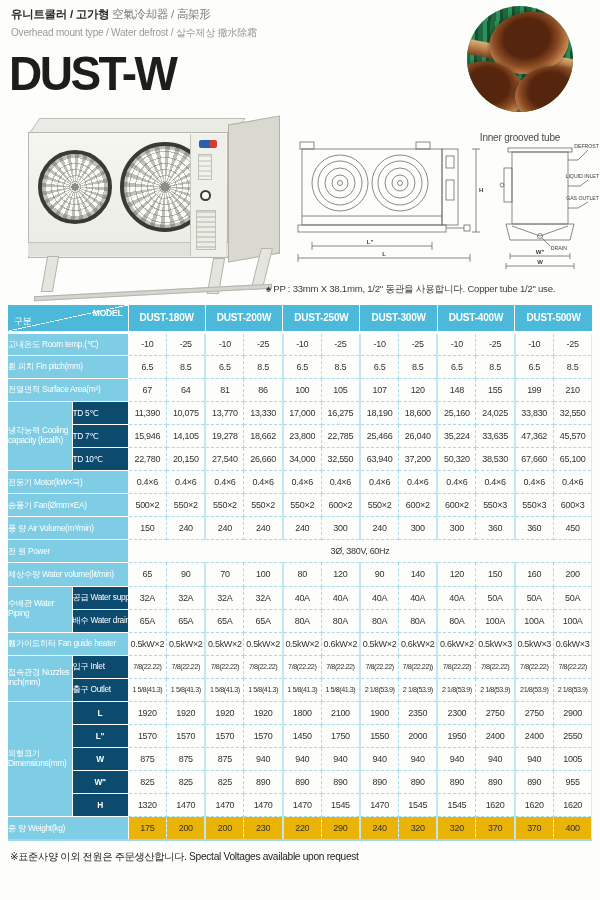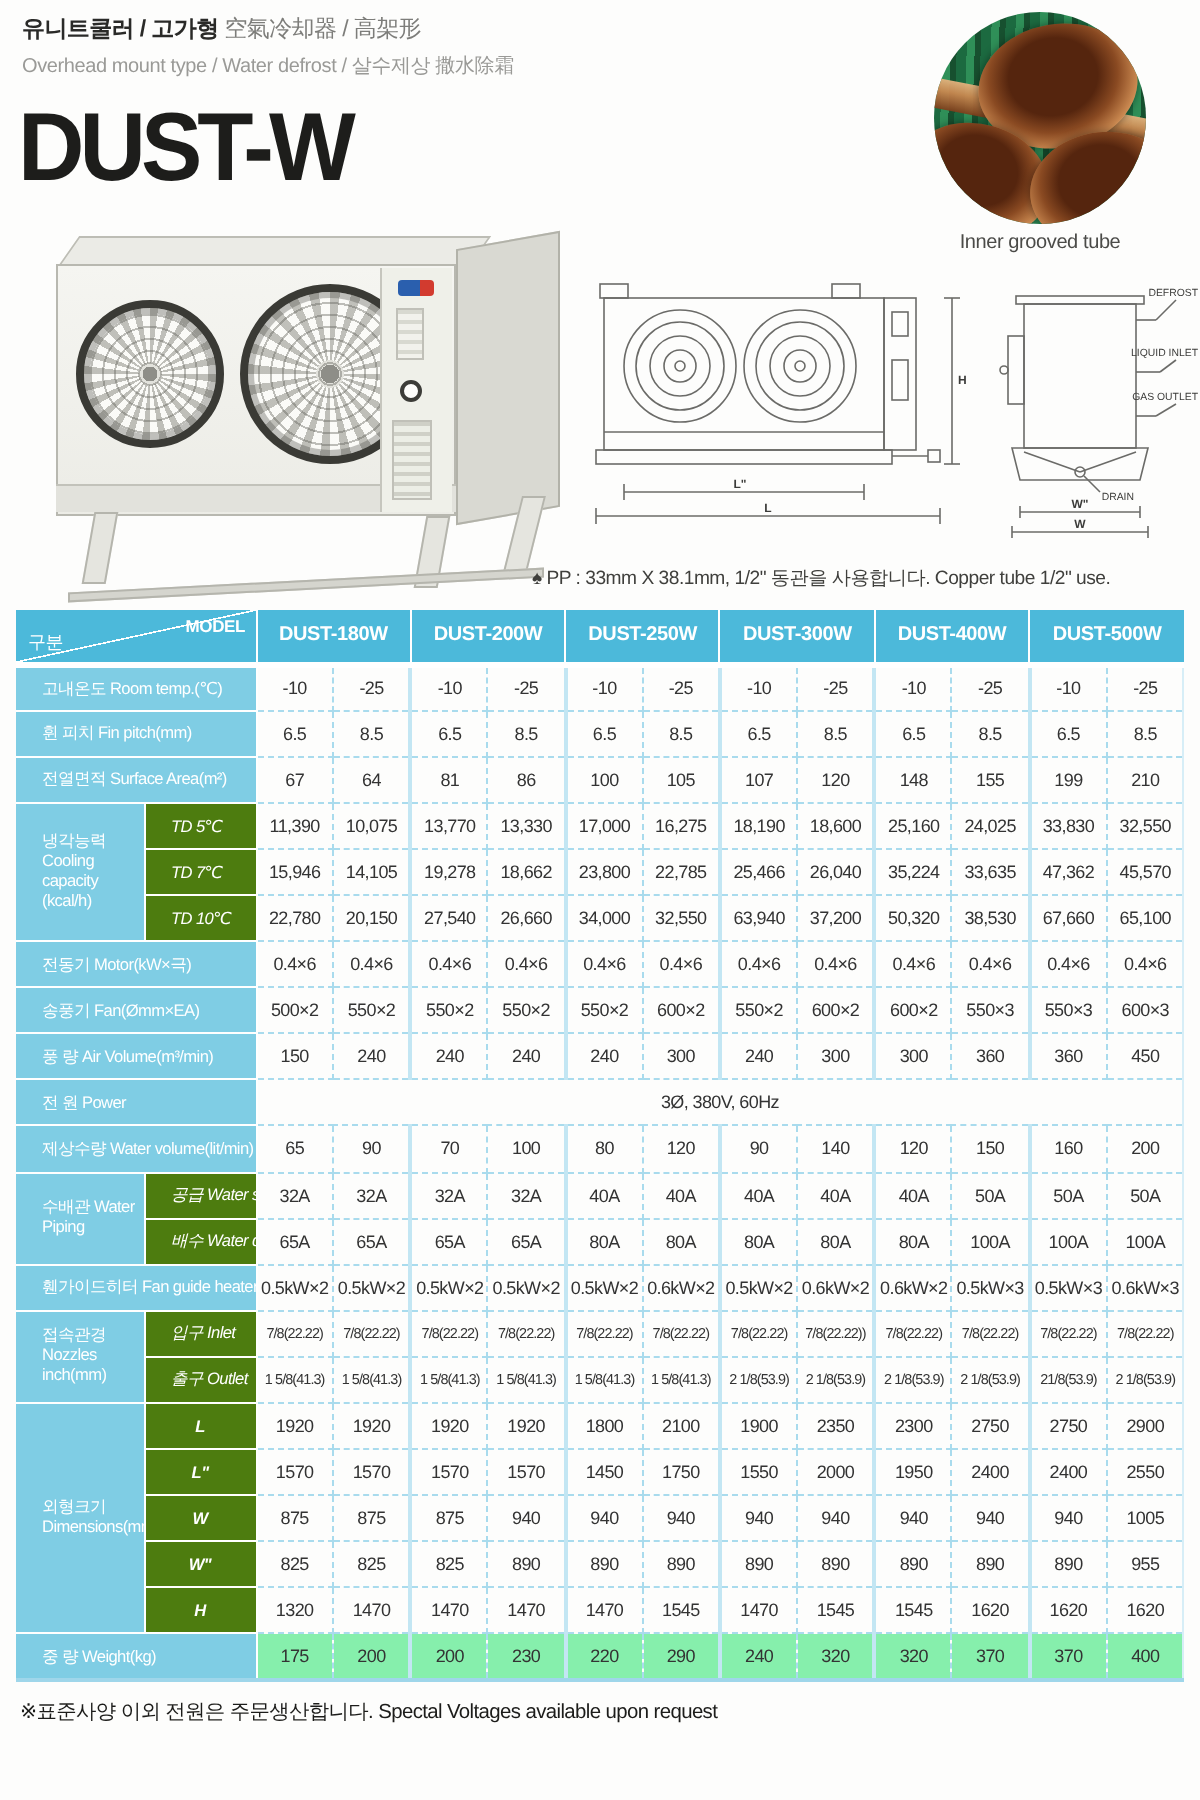--- a/index.html
+++ b/index.html
@@ -19,21 +19,21 @@
   .tube { position:relative; width:106px; height:106px; margin:0 auto; border-radius:50%; overflow:hidden;
           background:#1e6b41 repeating-linear-gradient(92deg,#1c6a40 0 5px,#2f8f58 5px 9px,#17502f 9px 12px); }
   .tb { position:absolute; border-radius:50%;
         background:radial-gradient(ellipse at 48% 42%, #55250e 0 38%, #8a4a22 55%, #c98850 72%, #e0b079 80%, #8a4a22 100%);
         box-shadow:0 0 4px rgba(0,0,0,.45); }
   .tb1 { left:22px; top:6px;  width:80px; height:62px; transform:rotate(-10deg); }
   .tb2 { left:-14px; top:56px; width:72px; height:56px; transform:rotate(16deg); }
   .tb3 { left:48px; top:60px; width:74px; height:58px; transform:rotate(-6deg); }
   .tbar { position:absolute; left:-12px; top:44px; width:140px; height:15px; transform:rotate(11deg);
           background:linear-gradient(#e3b37e,#c98850 40%,#7c3f1c); opacity:.95; }
-  .tube-cap { margin-top:4px; font-size:10px; color:#4b4b48; letter-spacing:-0.2px; }
+  .tube-cap { margin-top:20px; font-size:10px; color:#4b4b48; letter-spacing:-0.2px; }
 
   
   .photo { position:absolute; left:4px; top:104px; width:286px; height:192px; }
   .u-top   { position:absolute; left:30px; top:14px; width:206px; height:16px; background:#ebebe6; border:1px solid #bdbdb5; transform:skewX(-35deg); }
   .u-side  { position:absolute; left:224px; top:16px; width:52px; height:138px; background:#d9d9d2; border:1px solid #b2b2a9; transform:skewY(-10deg); }
   .u-front { position:absolute; left:24px; top:28px; width:200px; height:126px; background:linear-gradient(#f5f5f1,#ececE6); border:1px solid #b8b8b0; }
   .u-band  { position:absolute; left:24px; top:138px; width:200px; height:14px; background:#e2e2dc; border-top:1px solid #c2c2ba; }
   .panel   { position:absolute; left:186px; top:30px; width:36px; height:122px; background:#eff0e9; border-left:1px solid #c6c6be; }
   .logo    { position:absolute; left:8px; top:6px; width:18px; height:8px; background:linear-gradient(90deg,#2a5fae 0 60%,#d23b2f 60%); border-radius:2px; }
   .slot    { position:absolute; left:7px; top:20px; width:14px; height:26px; background:repeating-linear-gradient(#d8d9d0 0 2px,#f2f2ec 2px 5px); border:1px solid #c0c0b8; }
@@ -67,31 +67,31 @@
   table.spec { width:584px; border-collapse:collapse; table-layout:fixed; }
   .spec th, .spec td { overflow:hidden; white-space:nowrap; }
   .spec thead th { height:27px; background:#4cb9da; color:#fff; font-size:10px; font-weight:bold;
                    border-right:1px solid #fff; border-bottom:3px solid #fff; text-align:center; letter-spacing:-0.2px; }
   .spec thead th:last-child { border-right:none; }
   .corner { position:relative;
             background-image:linear-gradient(to bottom right, rgba(0,0,0,0) 49.3%, #fff 49.3% 50.9%, rgba(0,0,0,0) 50.9%) !important; }
   .corner .ct { position:absolute; top:3px; right:5px; font-size:8.5px; font-weight:bold; }
   .corner .cb { position:absolute; bottom:3px; left:6px; font-size:9px; font-weight:normal; }
   .spec td { height:23.1px; font-size:9px; color:#333; }
-  td.g, td.s, td.l { background:#7fcde4; color:#fff; text-align:left; padding-left:13px;
+  td.g, td.s, td.l { background:#7fcde4; color:#fff; text-align:left; padding-left:0;
                      border-bottom:1px solid #fff; border-right:1px solid #fff; font-size:8.3px; letter-spacing:-0.3px; }
   td.g { white-space:normal; line-height:1.2; }
-  td.s { background:#4d7c0f;font-style:italic; }
+  td.s { background:#0c4a6e; }
   td.s.c { text-align:center; padding-left:0; font-weight:bold; }
   td.d, td.sp { background:#fdfdfc; text-align:center; border-bottom:1px dashed #a9dbed; letter-spacing:-0.3px; }
   td.mid { border-right:1px dashed #a9dbed; }
   td.end { border-right:2px solid #c3e6f3; }
   td.last { border-right:1px solid #d7eef7; }
   td.small { font-size:7.2px; letter-spacing:-0.45px; }
-  td.tint { background:#86efac; }
+  td.tint { background:#eab308; }
   tr:last-child td { border-bottom:2px solid #9fd6ea; }
 
   
   .notes { position:absolute; left:10px; top:848px; font-size:10.2px; font-weight:normal; color:#1c1c1a; line-height:1.75; letter-spacing:-0.3px; }
 </style>
 </head>
 <body>
 
 <div class="page">
 

